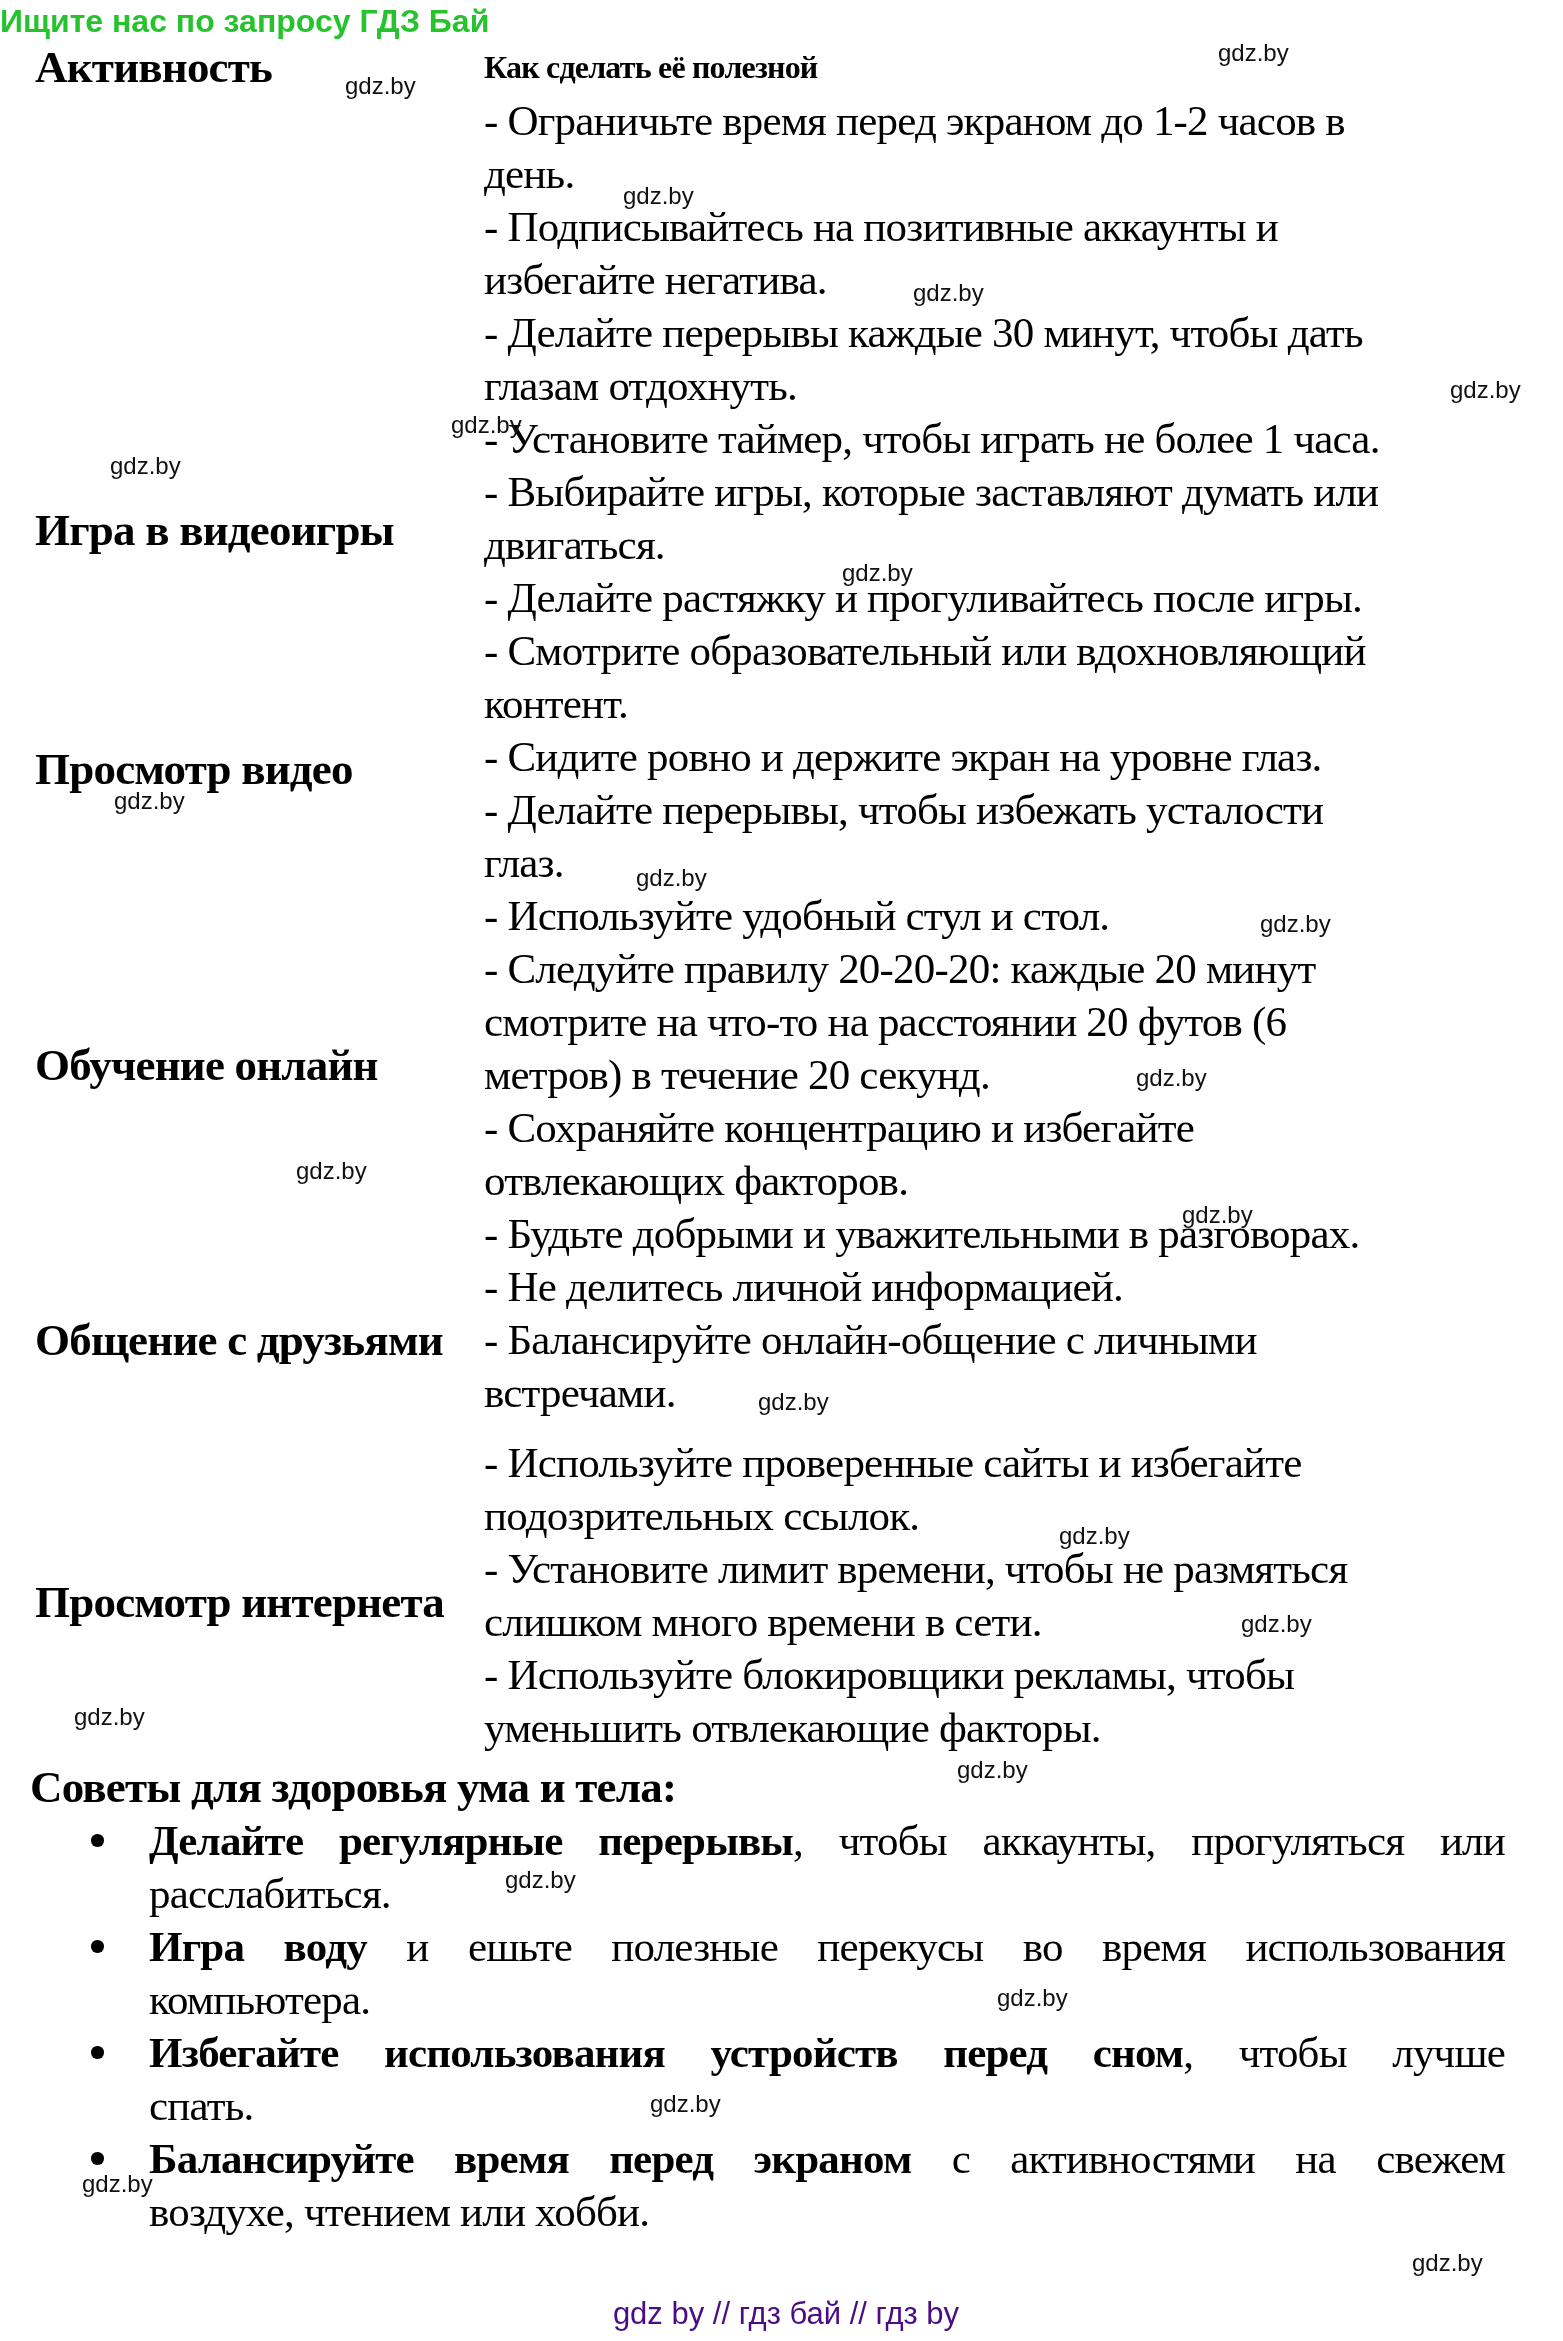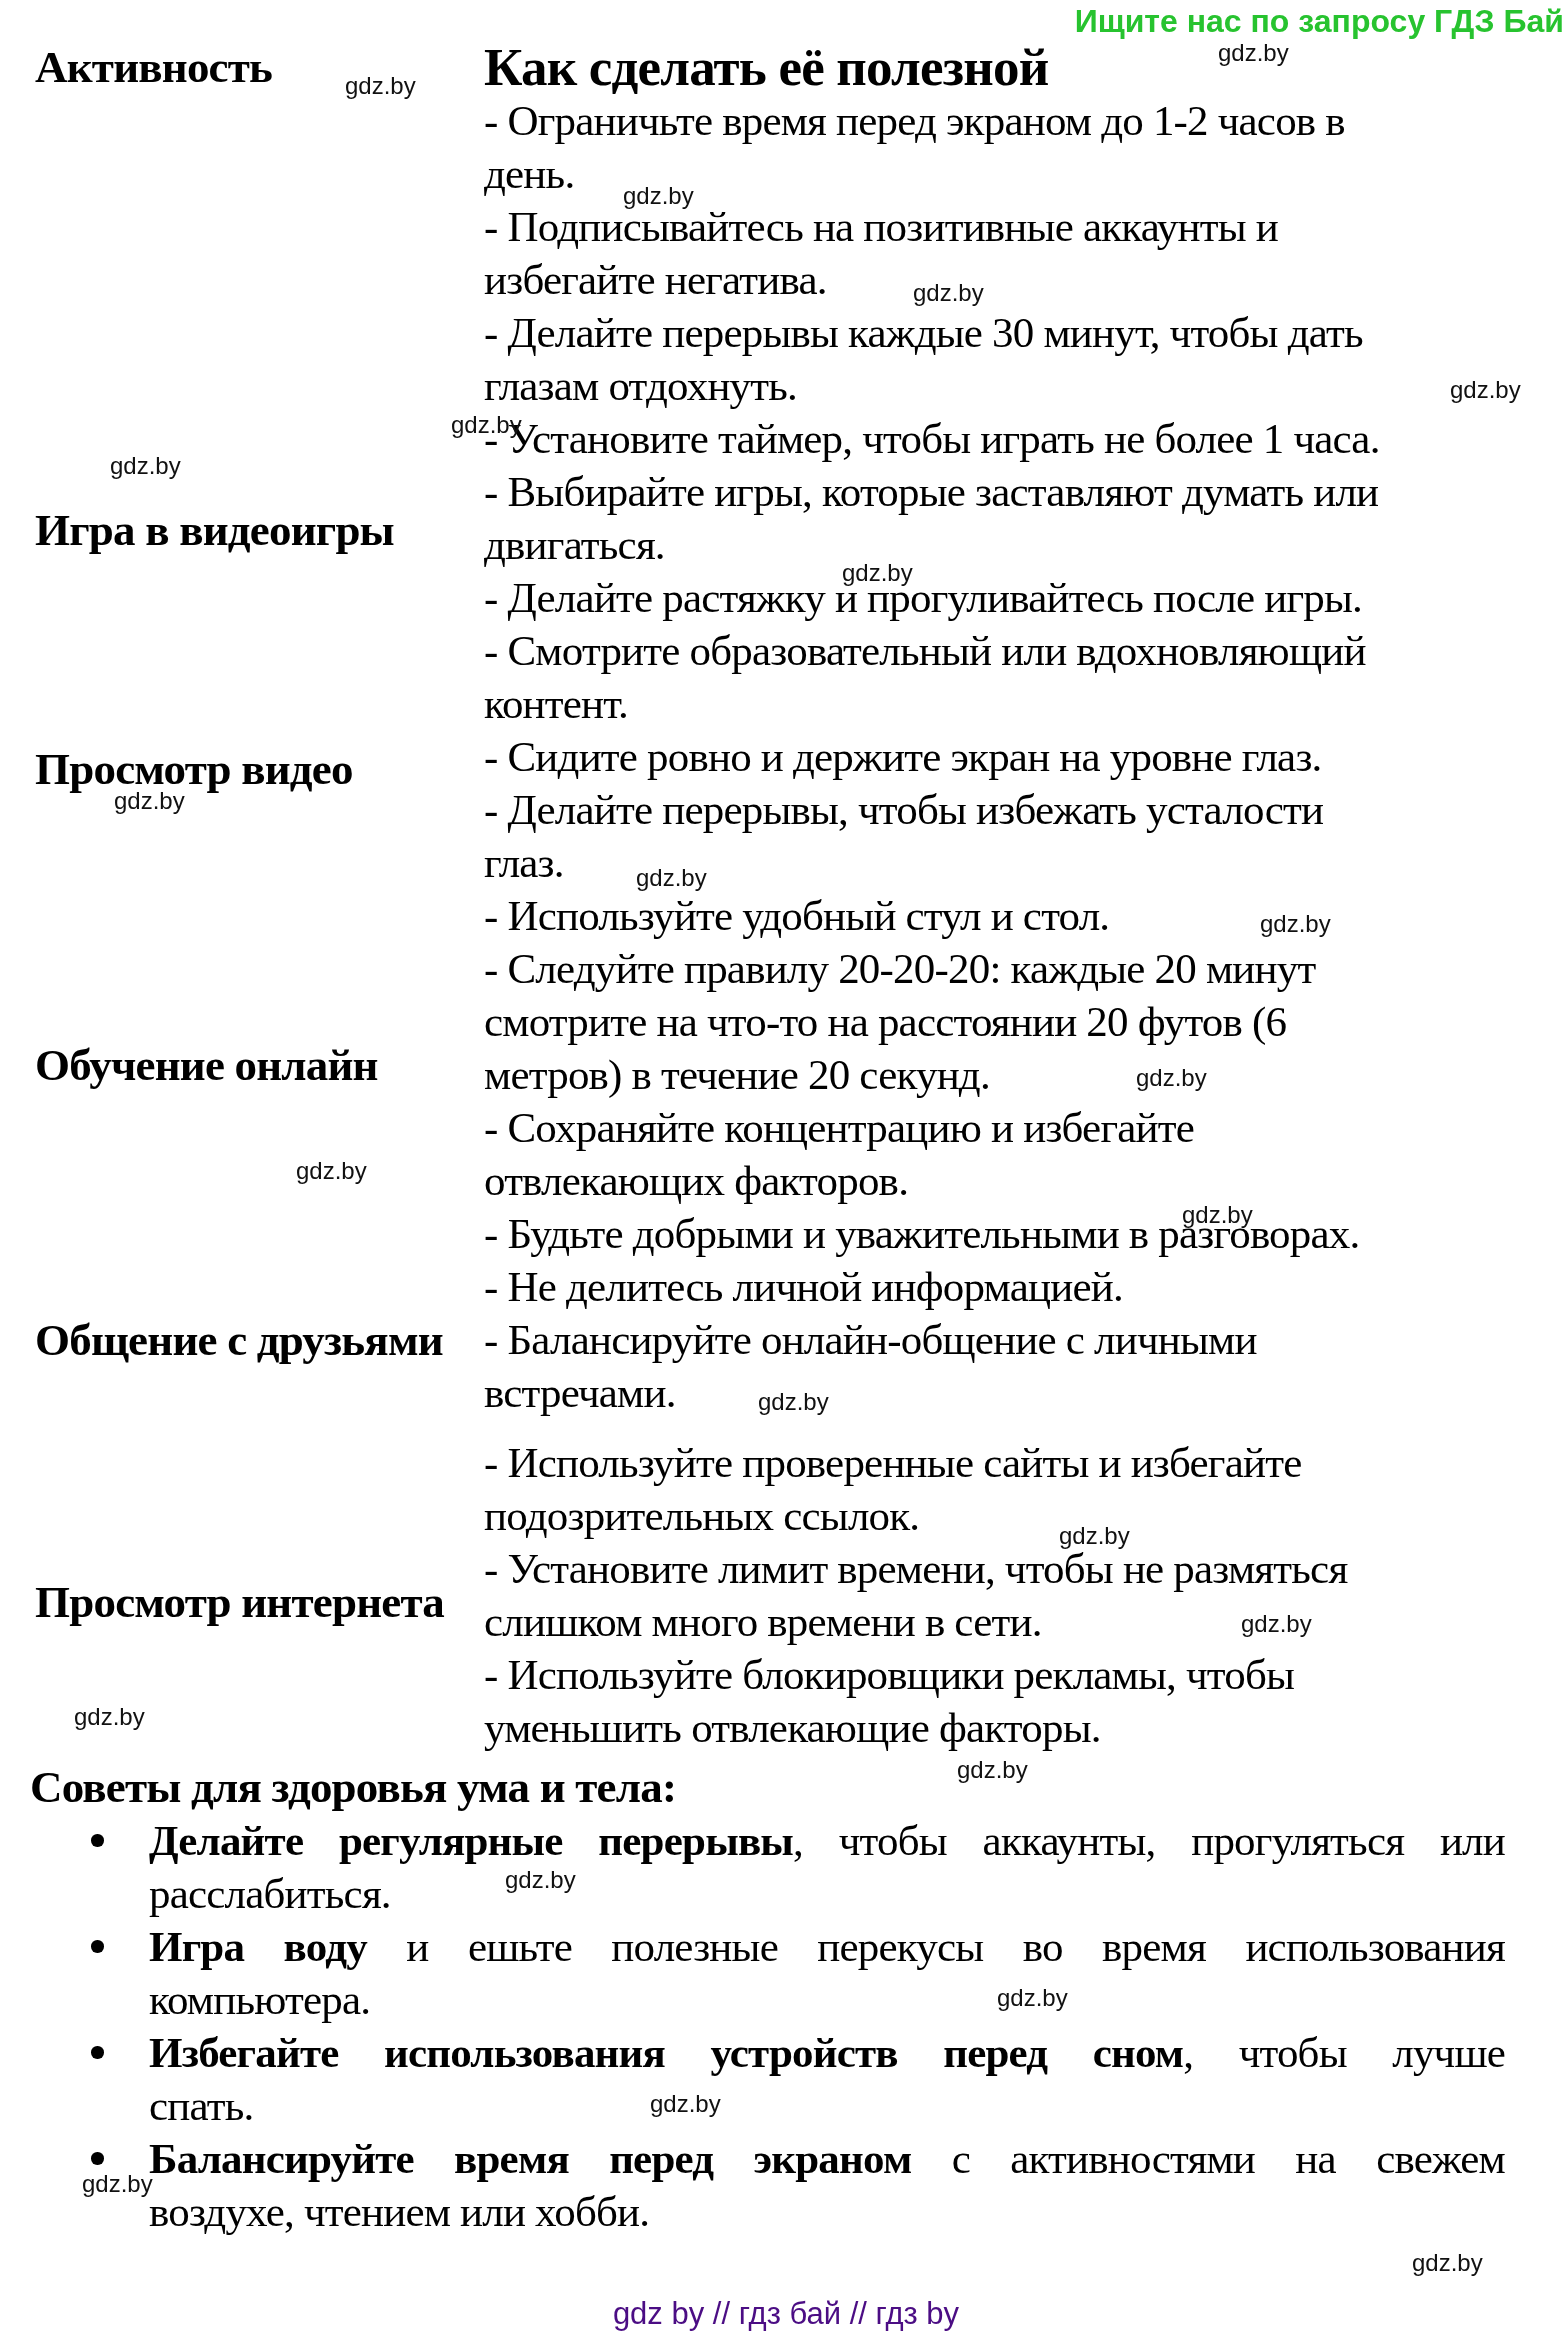--- a/index.html
+++ b/index.html
@@ -6,38 +6,38 @@
   body {
     width:1564px; height:2342px; background:#ffffff;
     font-family:"Liberation Serif","DejaVu Serif",serif;
     color:#000000; overflow:hidden;
   }
   .page { position:relative; width:1564px; height:2342px; background:#ffffff; }
 
   
   .banner {
     position:absolute; top:3.1px; left:0; width:100%;
-    text-align:right; font-family:"Liberation Sans","DejaVu Sans",sans-serif;
+    text-align:left; font-family:"Liberation Sans","DejaVu Sans",sans-serif;
     font-size:32px; font-weight:600; color:#27c32f; letter-spacing:0;
   }
 
   
   .label {
     position:absolute; left:35px; font-size:45px; font-weight:bold;
     line-height:53px; white-space:nowrap; letter-spacing:-0.8px;
   }
   .label.wrap { white-space:normal; width:454px; }
 
   
   .col-right { position:absolute; left:484px; top:41px; width:1075px; }
   .col-right .line {
     height:53px; line-height:53px; font-size:43px;
     white-space:nowrap; letter-spacing:-0.8px;
   }
-  .col-right .line.hdr { font-weight:bold; font-size:53px; }
+  .col-right .line.hdr { font-weight:bold; font-size:32px; }
   .group { margin:0; }
   .group.gap { margin-top:17px; }
 
   
   .advice { position:absolute; left:30px; top:1761px; width:1475px; }
   .advice-h {
     height:53px; line-height:53px; font-size:45px; font-weight:bold;
     letter-spacing:-0.8px; white-space:nowrap;
   }
   .item { position:relative; padding-left:119px; }

